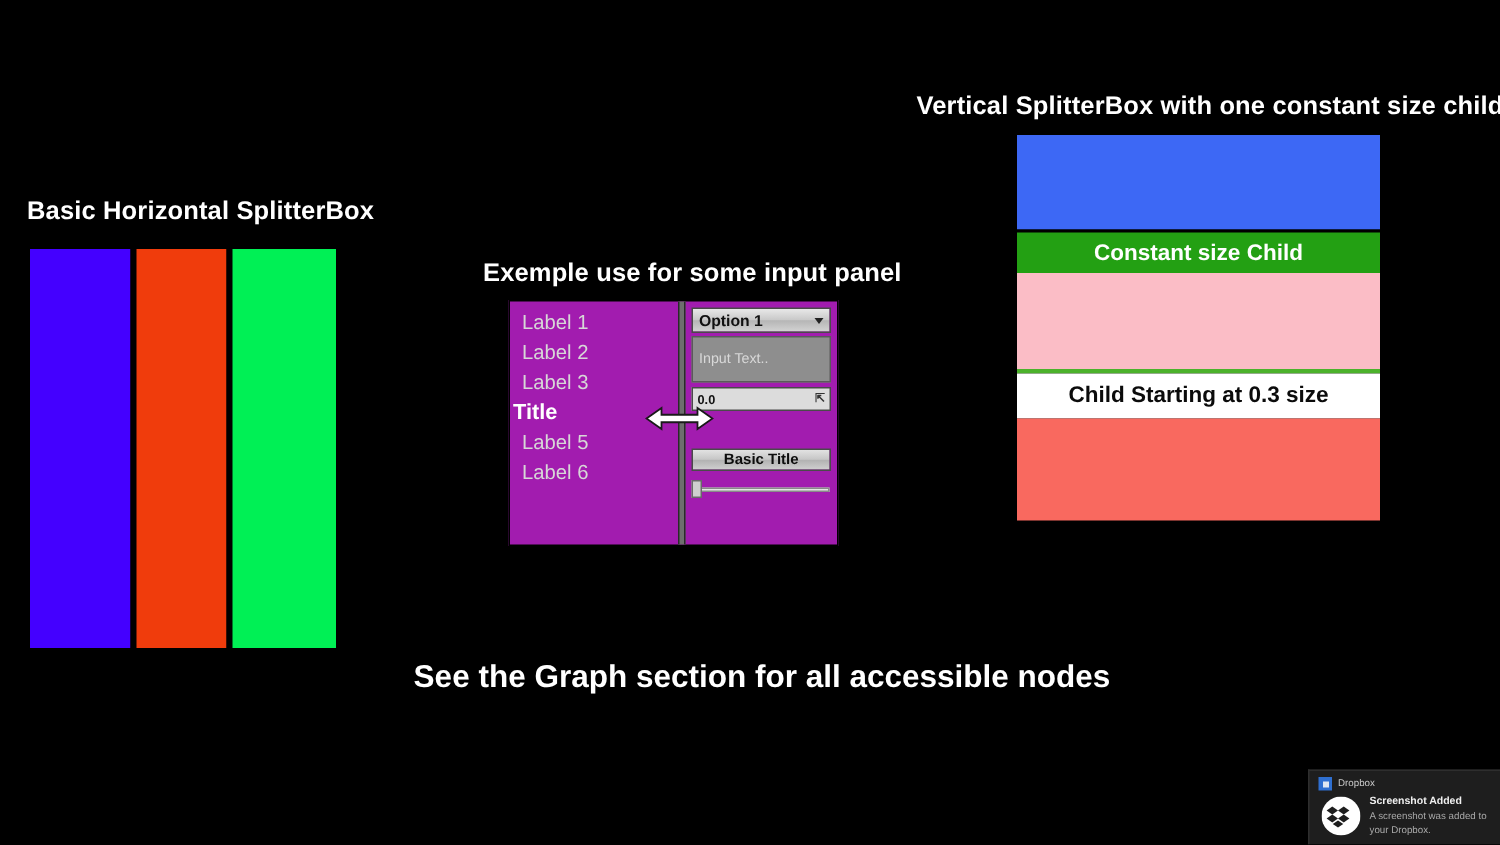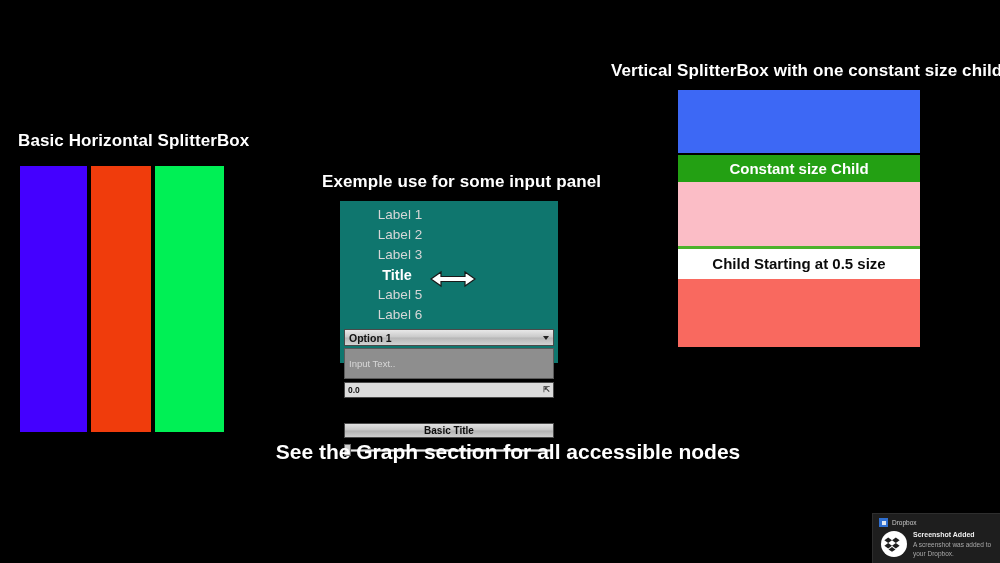--- a/index.html
+++ b/index.html
@@ -43,26 +43,24 @@
 
   
   #panel-title { left: 322px; top: 172px; }
 
   #input-panel {
     position: absolute;
     left: 339px;
     top: 200px;
     width: 220px;
     height: 164px;
-    background: #0f766e;
+    background: #a21caf;
     border: 1px solid #000;
     box-sizing: border-box;
     display: flex;
-    flex-direction: column;
-    text-align: center;
   }
   #panel-left {
     width: 112px;
     padding: 4px 0 0 0;
     box-sizing: border-box;
     flex: 0 0 auto;
   }
   #panel-divider {
     width: 5px;
     background: #6e6e6e;
@@ -351,21 +349,21 @@
   </div>
   <div class="vgutter"></div>
   <div class="vpane" style="flex: 28 1 0px; background: rgb(35, 160, 19);">
     <span class="vpane-label" style="color: rgb(255, 255, 255);">Constant size Child</span>
   </div>
   <div class="vpane" style="flex: 64 1 0px; background: rgb(251, 189, 198);">
     <span class="vpane-label" style="color: rgb(0, 0, 0);"></span>
   </div>
   <div class="vpane" style="flex: 3 1 0px; background: rgb(76, 178, 43);"></div>
   <div class="vpane" style="flex: 30 1 0px; background: rgb(255, 255, 255);">
-    <span class="vpane-label" style="color: rgb(11, 11, 11);">Child Starting at 0.5 size</span>
+    <span class="vpane-label" style="color: rgb(11, 11, 11);">Child Starting at 0.3 size</span>
   </div>
   <div class="vpane" style="flex: 69 1 0px; background: rgb(249, 105, 95);">
     <span class="vpane-label" style="color: rgb(0, 0, 0);"></span>
   </div>
 </div>
 
 <div id="footer-note">See the Graph section for all accessible nodes</div>
 
 <div id="dropbox-toast">
   <div id="toast-header">

